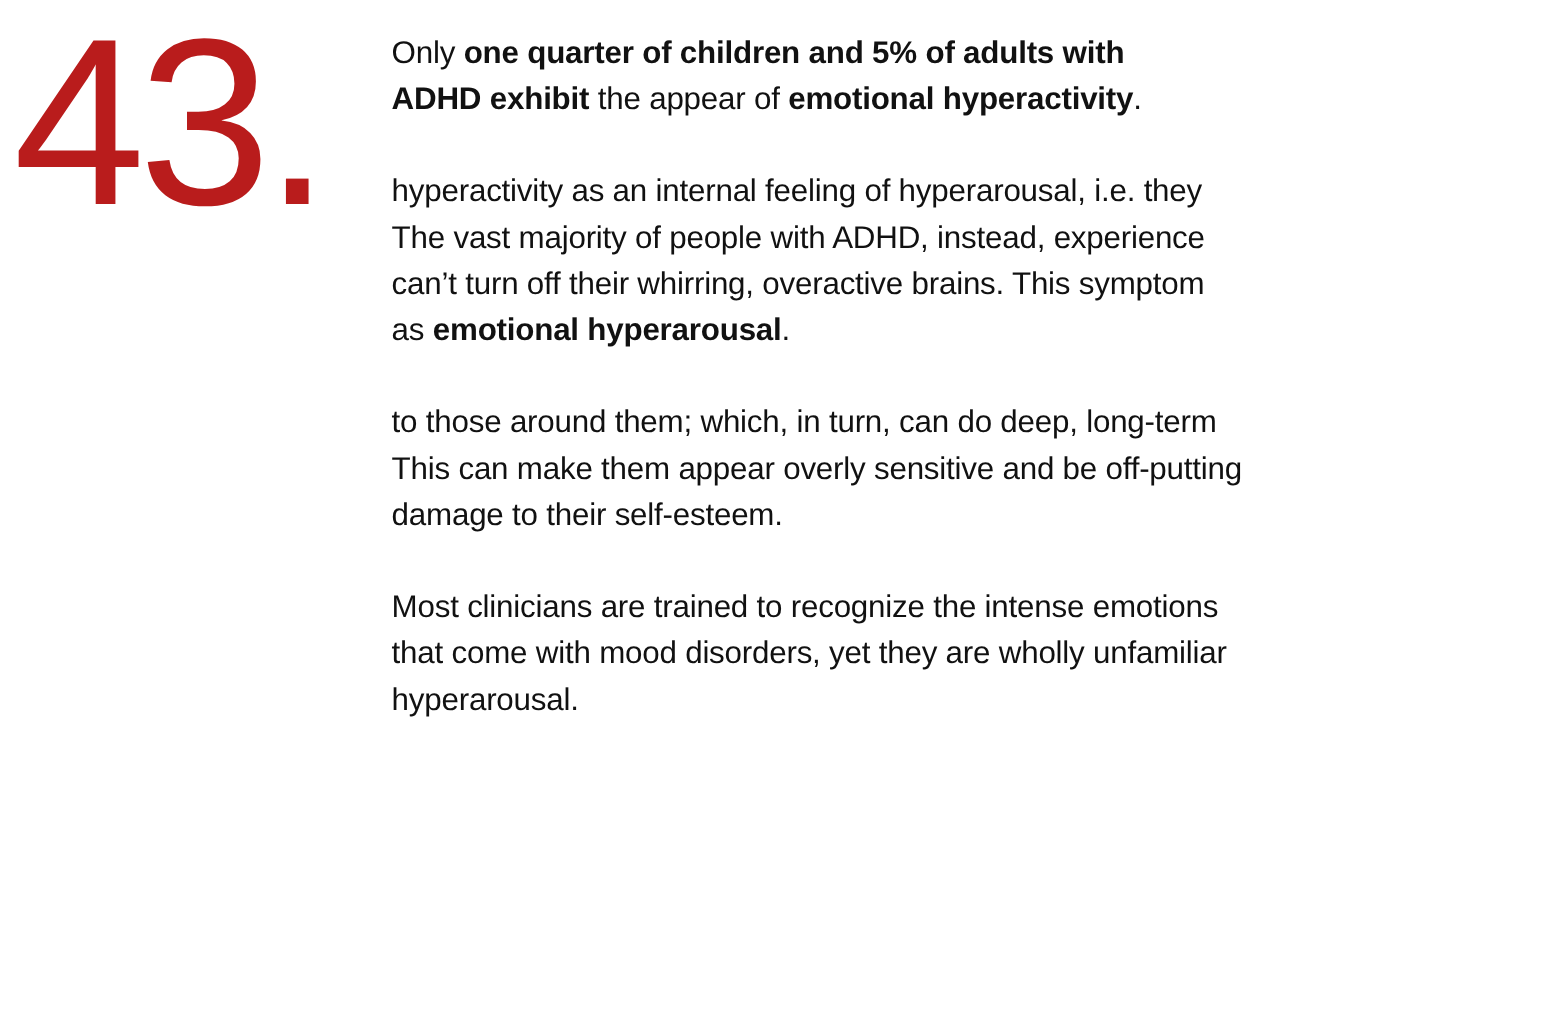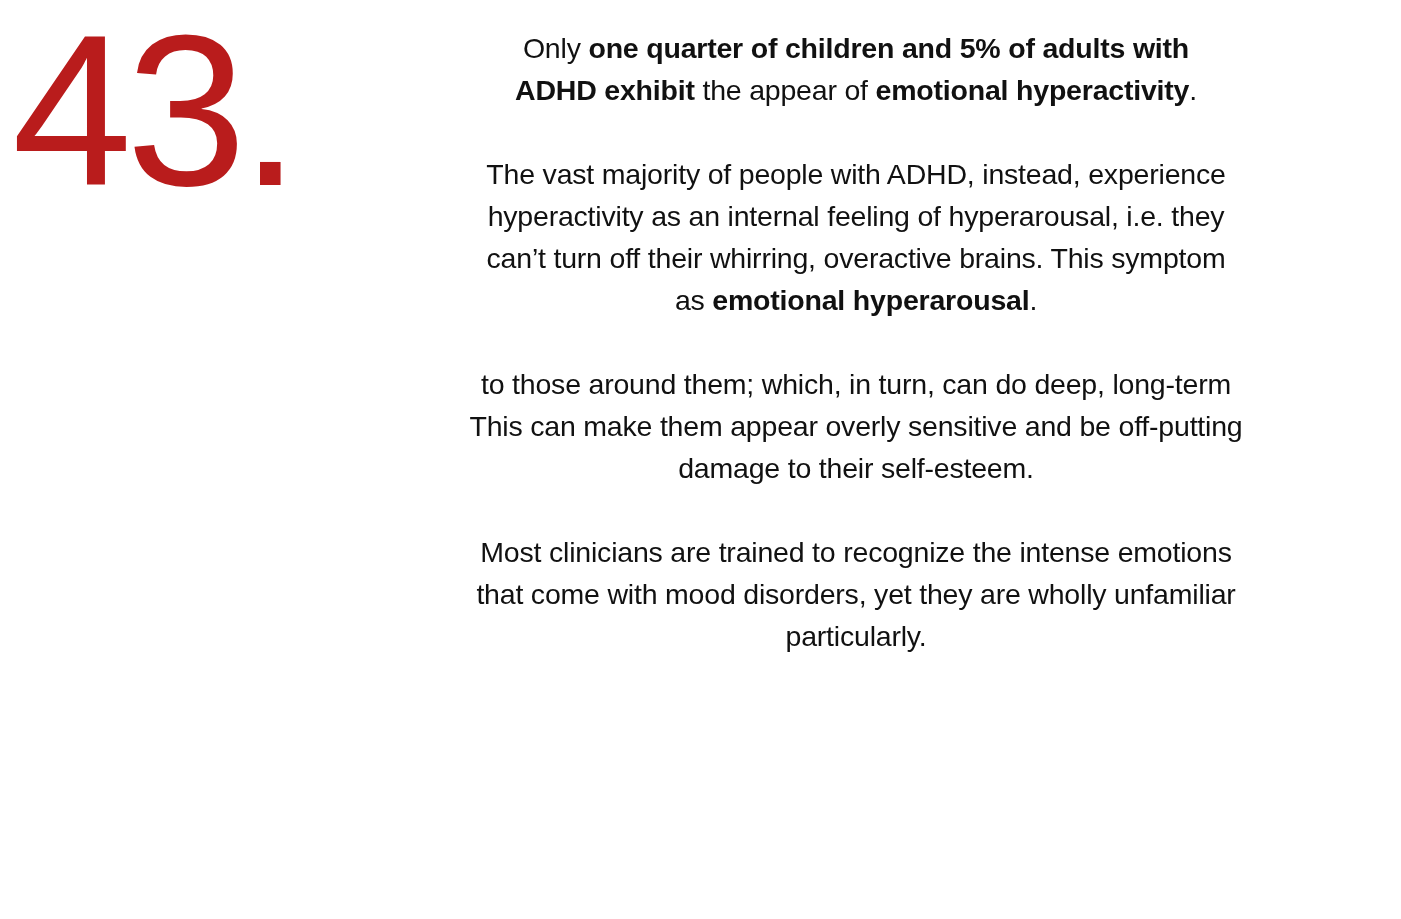--- a/index.html
+++ b/index.html
@@ -28,21 +28,20 @@
       margin: 0;
     }
     .content {
       position: absolute;
       left: 356px;
       top: 27px;
       width: 1000px;
     }
     .para {
       margin: 0 0 42px 0;
-      text-align: center;
     }
     .line {
       display: block;
       font-size: 28.5px;
       line-height: 42px;
       white-space: nowrap;
       letter-spacing: -0.2px;
     }
     .b {
       font-weight: bold;
@@ -54,30 +53,30 @@
 <div class="big-number">43.</div>
 
 <div class="content">
 
   <p class="para">
     <span class="line"><span>Only </span><span class="b">one quarter of children and 5% of adults with</span></span>
     <span class="line"><span class="b">ADHD exhibit</span><span> the appear of </span><span class="b">emotional hyperactivity</span><span>.</span></span>
   </p>
 
   <p class="para">
+    <span class="line"><span>hyperactivity as an internal feeling of hyperarousal, i.e. they</span></span>
     <span class="line"><span>The vast majority of people with ADHD, instead, experience</span></span>
-    <span class="line"><span>hyperactivity as an internal feeling of hyperarousal, i.e. they</span></span>
     <span class="line"><span>can’t turn off their whirring, overactive brains. This symptom</span></span>
     <span class="line"><span>as </span><span class="b">emotional hyperarousal</span><span>.</span></span>
   </p>
 
   <p class="para">
     <span class="line"><span>to those around them; which, in turn, can do deep, long-term</span></span>
     <span class="line"><span>This can make them appear overly sensitive and be off-putting</span></span>
     <span class="line"><span>damage to their self-esteem.</span></span>
   </p>
 
   <p class="para">
     <span class="line"><span>Most clinicians are trained to recognize the intense emotions</span></span>
     <span class="line"><span>that come with mood disorders, yet they are wholly unfamiliar</span></span>
-    <span class="line"><span>particularly.</span></span>
+    <span class="line"><span>hyperarousal.</span></span>
   </p>
 </div>
 
 </body></html>

